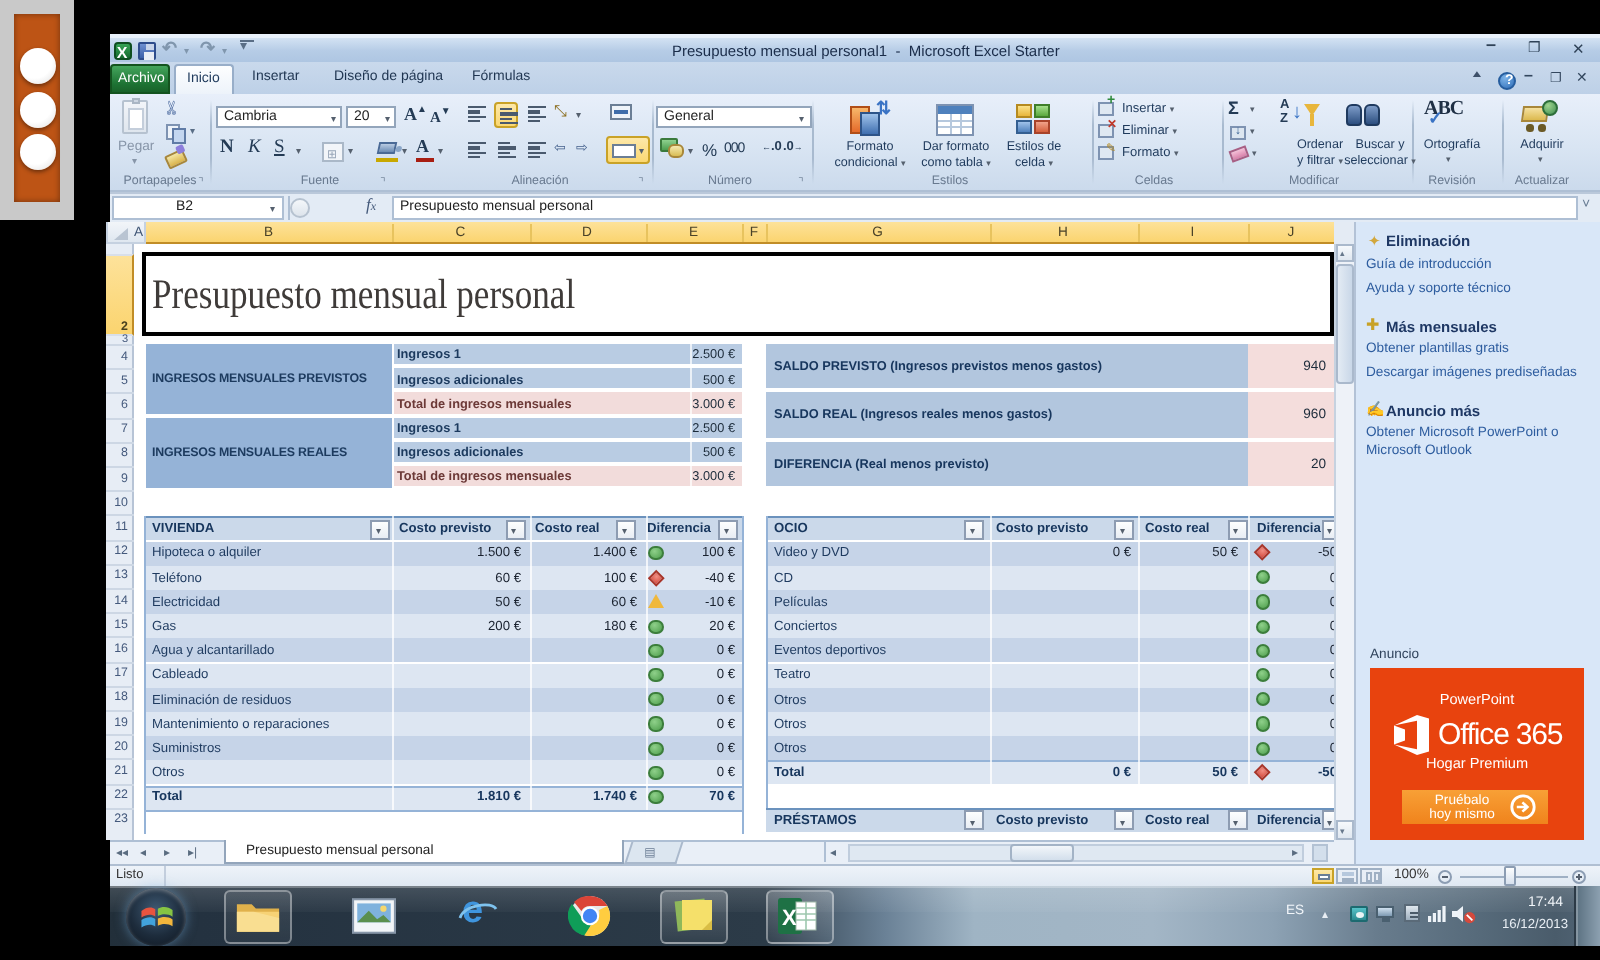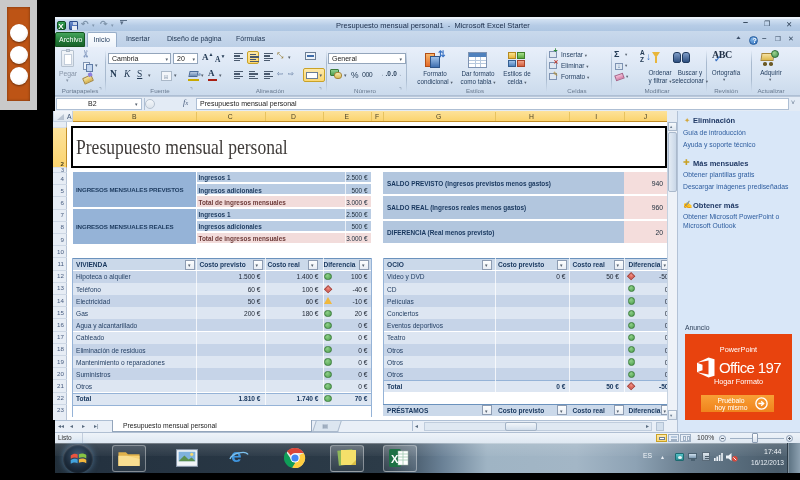--- a/index.html
+++ b/index.html
@@ -581,31 +581,31 @@
 <div class="a" style="left:667px;top:420px;width:9.5px;height:12px;background:#e9eff7"></div>
 <div class="tx" style="left:684px;top:115.5px;font-size:7.5px;color:#d2a73c;">✦</div>
 <div class="tx" style="left:693px;top:115.5px;font-size:7.5px;color:#1f3864;font-weight:bold">Eliminación</div>
 <div class="tx" style="left:683px;top:128.5px;font-size:6.8px;color:#2e5d9f;">Guía de introducción</div>
 <div class="tx" style="left:683px;top:140.5px;font-size:6.8px;color:#2e5d9f;">Ayuda y soporte técnico</div>
 <div class="tx" style="left:683px;top:157.5px;font-size:8px;color:#c8a227;">✚</div>
 <div class="tx" style="left:693px;top:158.5px;font-size:7.5px;color:#1f3864;font-weight:bold">Más mensuales</div>
 <div class="tx" style="left:683px;top:170.5px;font-size:6.8px;color:#2e5d9f;">Obtener plantillas gratis</div>
 <div class="tx" style="left:683px;top:182.5px;font-size:6.8px;color:#2e5d9f;">Descargar imágenes prediseñadas</div>
 <div class="tx" style="left:683px;top:199.5px;font-size:7.5px;color:#8a7a3a;">✍</div>
-<div class="tx" style="left:693px;top:200.5px;font-size:7.5px;color:#1f3864;font-weight:bold">Obtener más</div>
+<div class="tx" style="left:693px;top:200.5px;font-size:7.5px;color:#1f3864;font-weight:bold">Anuncio más</div>
 <div class="tx" style="left:683px;top:212.5px;font-size:6.8px;color:#2e5d9f;">Obtener Microsoft PowerPoint o</div>
 <div class="tx" style="left:683px;top:221.5px;font-size:6.8px;color:#2e5d9f;">Microsoft Outlook</div>
 <div class="tx" style="left:685px;top:324px;font-size:6.8px;color:#30435c;">Anuncio</div>
 <div class="a" style="left:685px;top:334px;width:107px;height:86px;background:#e8430e"></div>
 <div class="tx" style="left:685px;top:344.5px;font-size:7.3px;color:#fff;"><span style="display:inline-block;width:107px;text-align:center">PowerPoint</span></div>
 <svg class="a" style="left:694px;top:356px" width="23" height="23" viewBox="0 0 23 23">
 <path fill="#fff" fill-rule="evenodd" d="M3,6.8 L14.5,1.5 L20.5,3.2 L20.5,19.8 L14.5,21.5 L3,16.2 L14.5,18.6 L14.5,4.4 Z M3,6.8 L3,16.2 L8.5,14.2 L8.5,8.8 Z"></path>
 </svg>
-<div class="tx" style="left:719px;top:358.5px;font-size:15px;color:#fff;letter-spacing:-0.6px">Office 197</div>
-<div class="tx" style="left:685px;top:377px;font-size:7.3px;color:#fff;"><span style="display:inline-block;width:107px;text-align:center">Hogar Formato</span></div>
+<div class="tx" style="left:719px;top:358.5px;font-size:15px;color:#fff;letter-spacing:-0.6px">Office 365</div>
+<div class="tx" style="left:685px;top:377px;font-size:7.3px;color:#fff;"><span style="display:inline-block;width:107px;text-align:center">Hogar Premium</span></div>
 <div class="a" style="left:701px;top:394.5px;width:73px;height:17.5px;background:linear-gradient(#f8a036,#f0831c)"></div>
 <div class="tx" style="left:701px;top:396.5px;font-size:6.8px;color:#fff;"><span style="display:inline-block;width:60px;text-align:center">Pruébalo</span></div>
 <div class="tx" style="left:701px;top:403.5px;font-size:6.8px;color:#fff;"><span style="display:inline-block;width:60px;text-align:center">hoy mismo</span></div>
 <svg class="a" style="left:755px;top:397px" width="13" height="13" viewBox="0 0 13 13">
 <circle cx="6.5" cy="6.5" r="5.6" fill="none" stroke="#fff" stroke-width="1.4"></circle>
 <path d="M3.4,6.5 h5 M6.2,4.2 l2.5,2.3 l-2.5,2.3" stroke="#fff" stroke-width="1.3" fill="none"></path>
 </svg>
 <div class="a" style="left:55px;top:443px;width:745px;height:30px;background:linear-gradient(90deg,#222f3a 0%,#243240 6%,#2c3b48 44%,#6a8196 52%,#9fb4c4 58%,#a3b6c6 70%,#8da2b4 78%,#687c8d 85%,#566a7a 92%,#4a5c6b 97%,#516576 100%)"></div>
 <div class="a" style="left:55px;top:443px;width:745px;height:1px;background:rgba(255,255,255,.28)"></div>
 <div class="a" style="left:55px;top:443px;width:745px;height:13px;background:linear-gradient(rgba(255,255,255,.14),rgba(255,255,255,.03))"></div>

